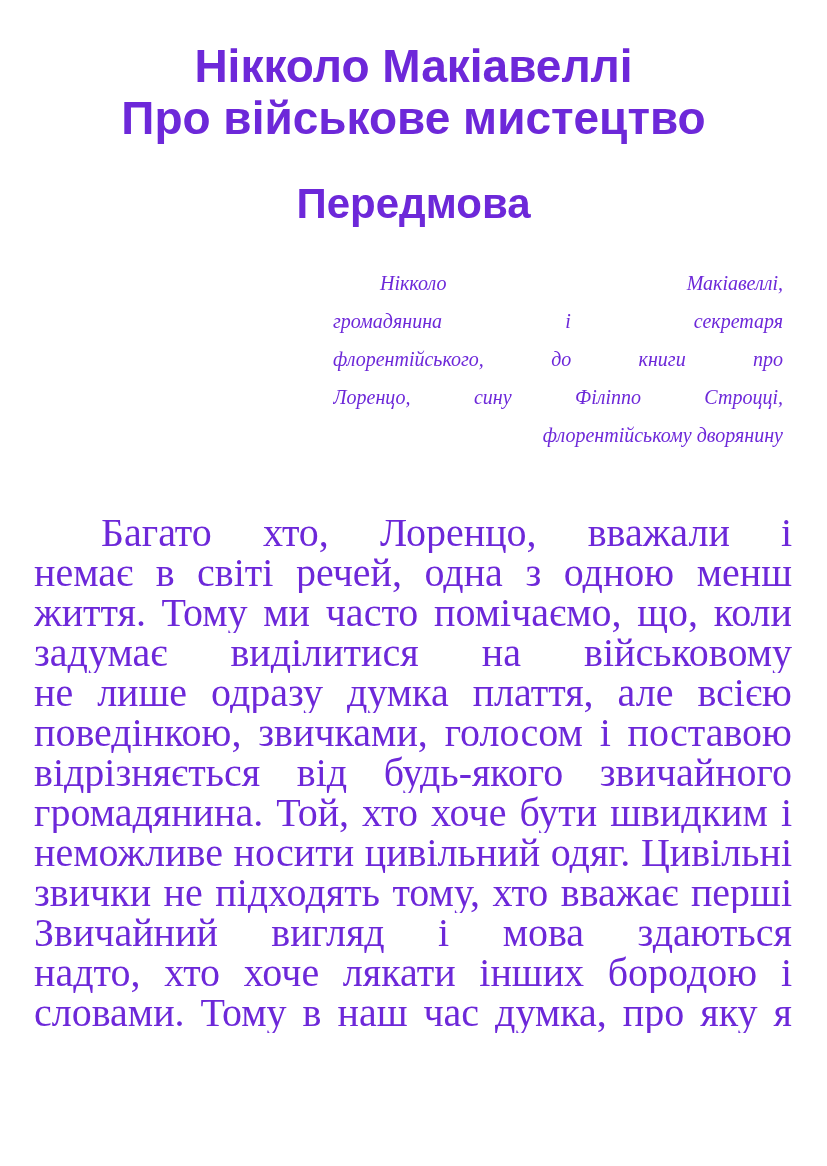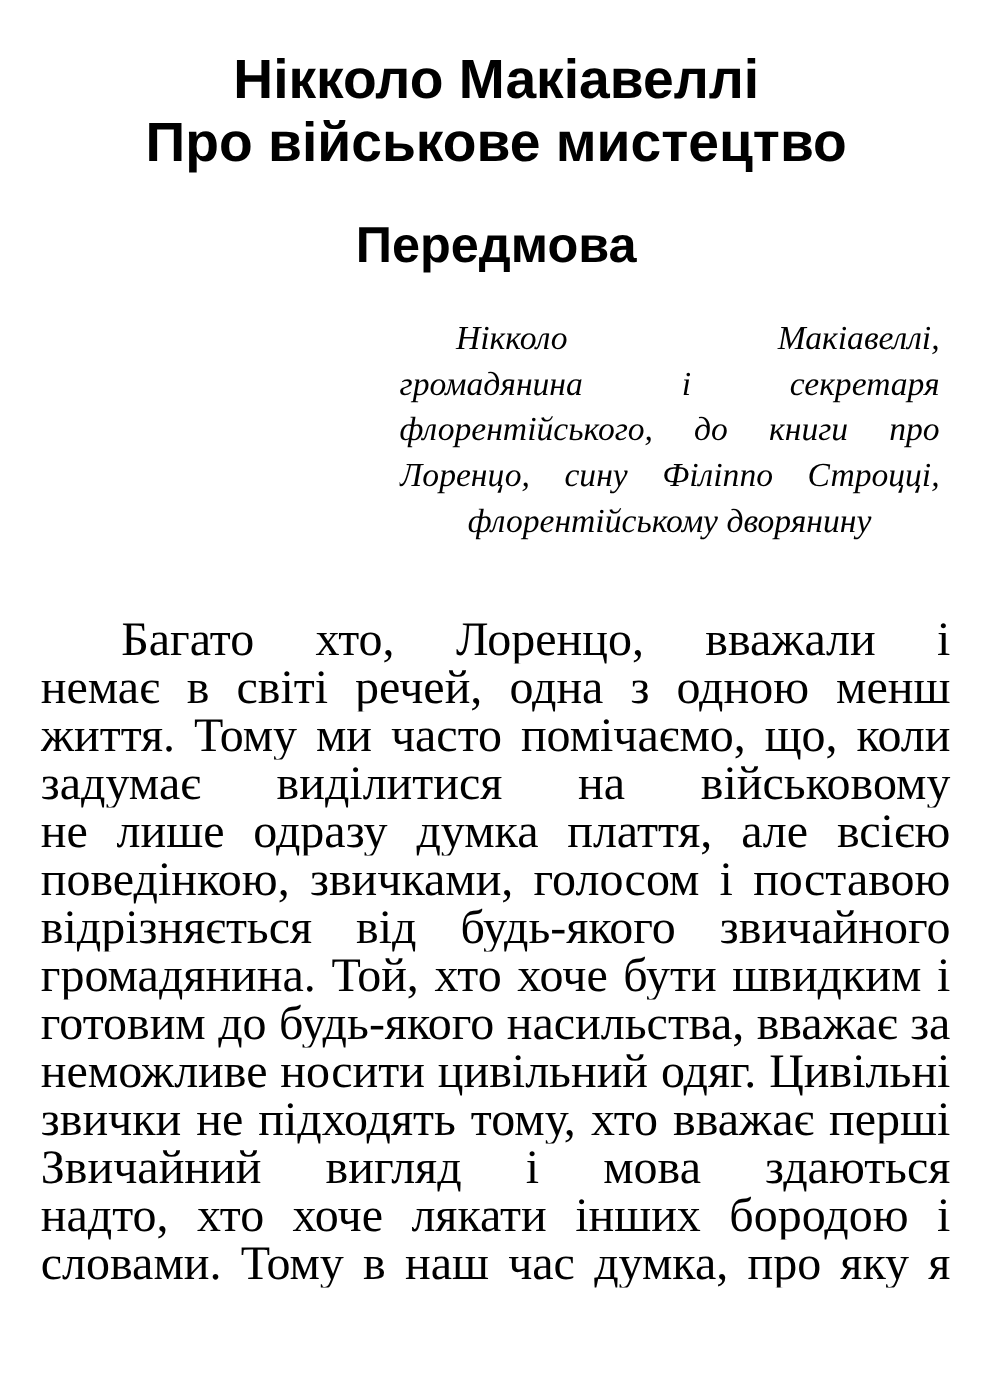--- a/index.html
+++ b/index.html
@@ -5,21 +5,21 @@
   html, body {
     margin: 0;
     padding: 0;
     background: #ffffff;
   }
   .page {
     position: relative;
     width: 827px;
     height: 1166px;
     background: #ffffff;
-    color: #000000;
+    color: #6d28d9;
     overflow: hidden;
   }
   .title-block {
     position: absolute;
     top: 40px;
     left: 0;
     width: 827px;
     text-align: center;
     font-family: "Liberation Sans", sans-serif;
     font-weight: bold;
@@ -38,21 +38,21 @@
     font-size: 42px;
     line-height: 48px;
   }
   .epigraph {
     position: absolute;
     top: 264px;
     left: 333px;
     width: 450px;
     font-family: "Liberation Serif", serif;
     font-style: italic;
-    font-size: 28px;
+    font-size: 20px;
     line-height: 38px;
   }
   .epigraph .line { height: 38px; }
   .epigraph .line.first { text-indent: 47px; }
   .body-text {
     position: absolute;
     top: 513px;
     left: 34px;
     width: 758px;
     font-family: "Liberation Serif", serif;
@@ -65,21 +65,21 @@
     text-align: justify;
     overflow: hidden;
   }
   .line::after {
     content: "";
     display: inline-block;
     width: 100%;
     height: 0;
   }
   .line.ragged {
-    text-align: center;
+    text-align: right;
   }
   .line.ragged::after {
     content: none;
   }
 </style>
 </head>
 <body>
 
 <div class="page">
 
@@ -100,21 +100,20 @@
 
   <div class="body-text">
       <div class="line first">Багато хто, Лоренцо, вважали і вважають, що</div>
       <div class="line">немає в світі речей, одна з одною менш пов’язаних і</div>
       <div class="line">життя. Тому ми часто помічаємо, що, коли людина</div>
       <div class="line">задумає виділитися на військовому поприщі, вона</div>
       <div class="line">не лише одразу думка плаття, але всією своєю</div>
       <div class="line">поведінкою, звичками, голосом і поставою</div>
       <div class="line">відрізняється від будь-якого звичайного</div>
       <div class="line">громадянина. Той, хто хоче бути швидким і завжди</div>
-      <div class="line">готовим до будь-якого насильства, вважає за</div>
       <div class="line">неможливе носити цивільний одяг. Цивільні звичаї і</div>
       <div class="line">звички не підходять тому, хто вважає перші надто</div>
       <div class="line">Звичайний вигляд і мова здаються недоречними</div>
       <div class="line">надто, хто хоче лякати інших бородою і лайливими</div>
       <div class="line">словами. Тому в наш час думка, про яку я говорив</div>
     </div>
 
 </div>
 
 </body></html>

